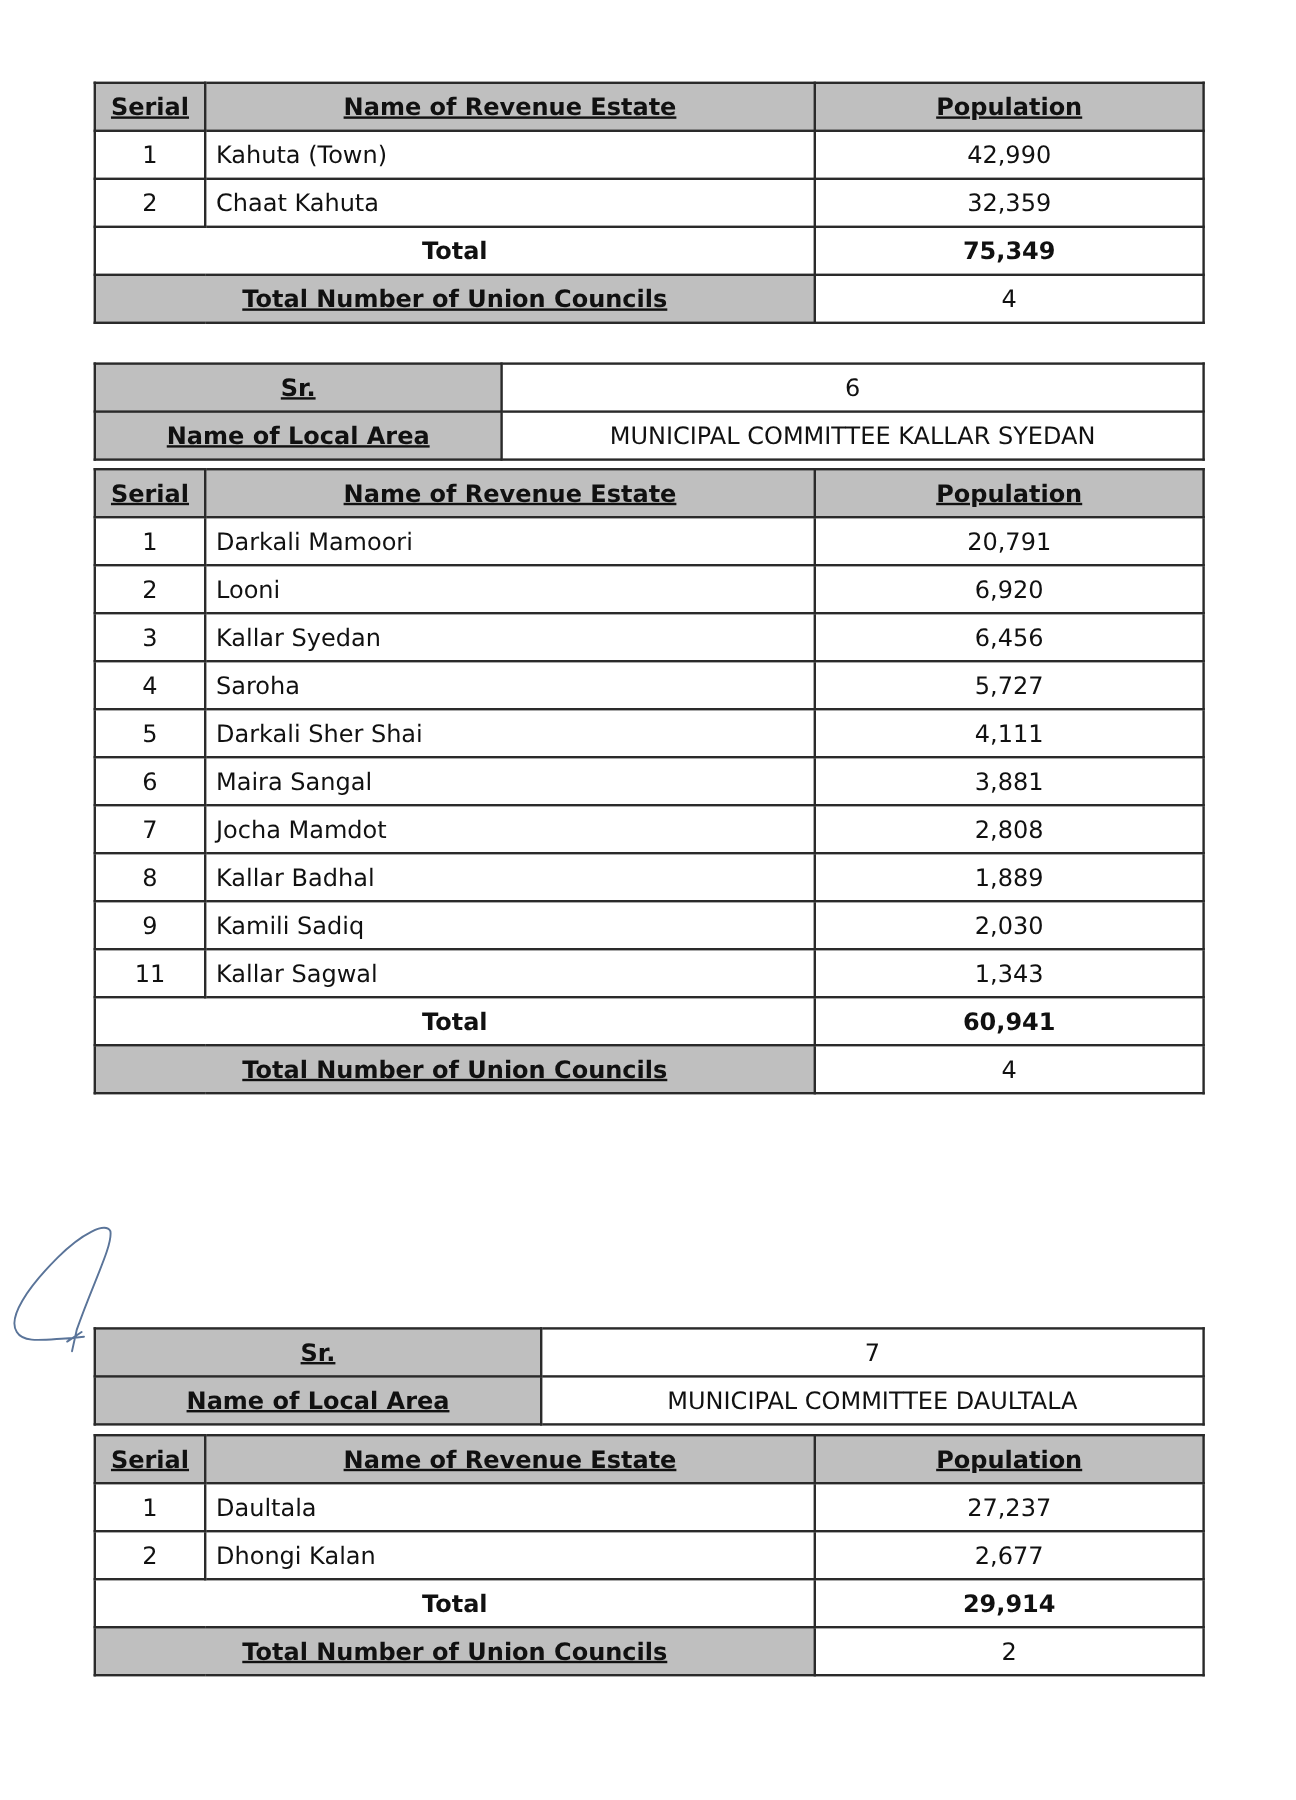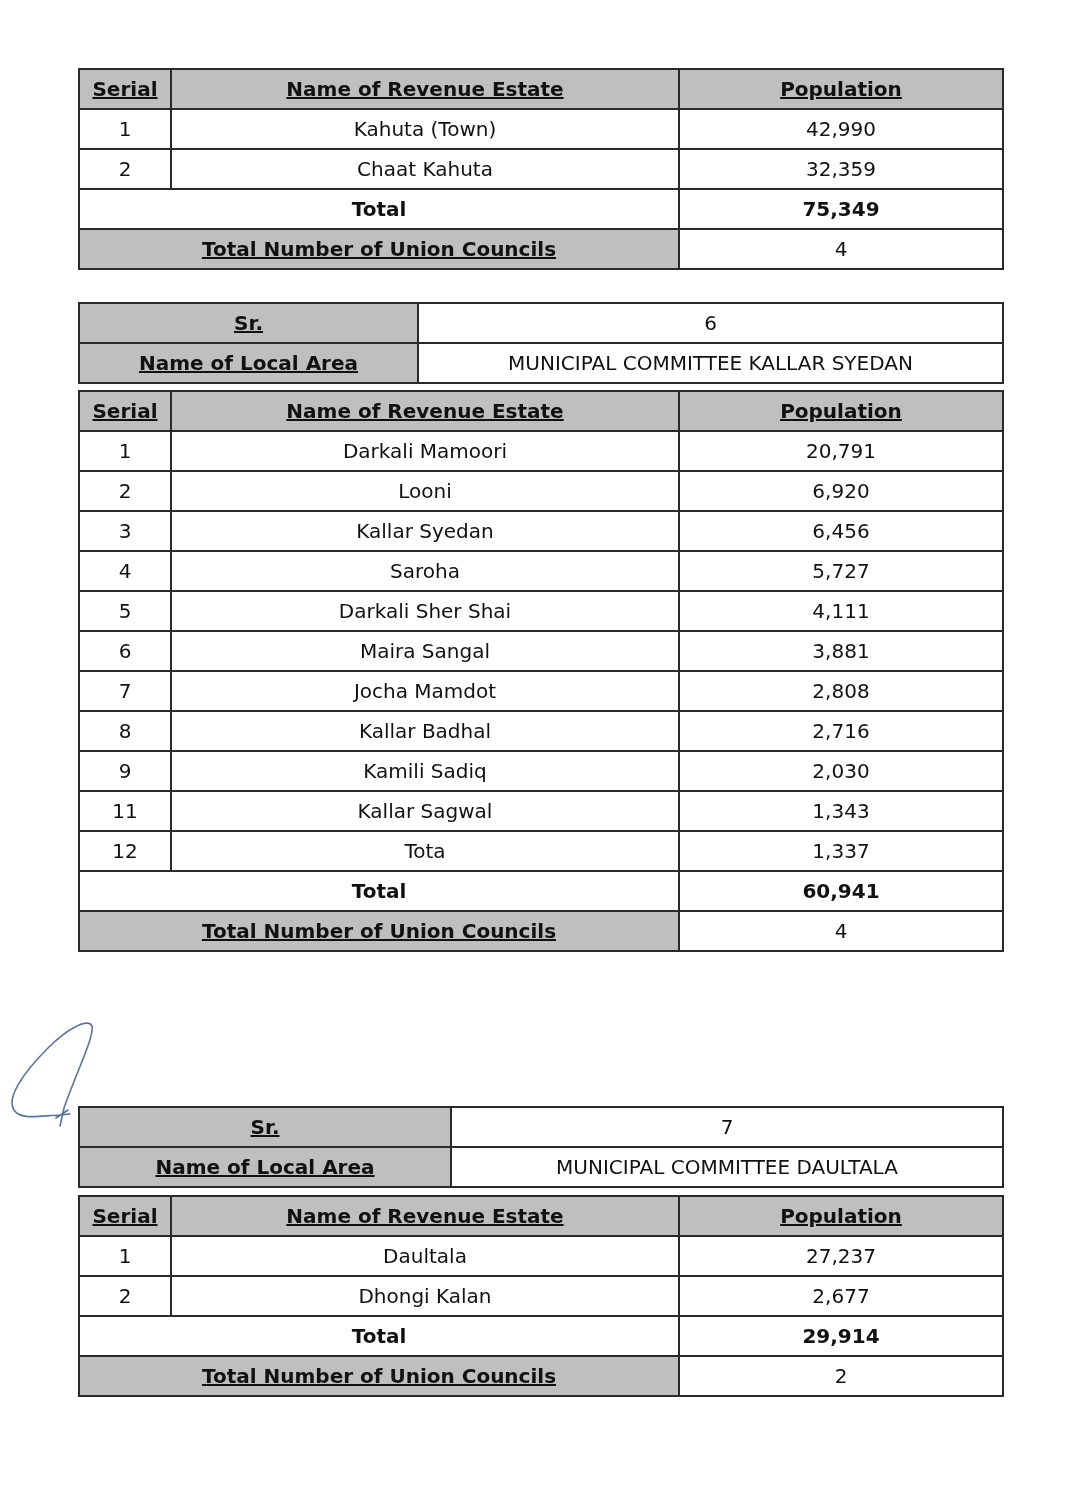--- a/index.html
+++ b/index.html
@@ -2,21 +2,21 @@
 <html><head>
 <meta charset="utf-8">
 <style>
   html, body { margin: 0; padding: 0; background: #ffffff; }
   body { width: 1080px; height: 1500px; position: relative; font-family: "DejaVu Sans", sans-serif; color: #111; overflow: hidden; }
   .tbl { position: absolute; left: 78px; width: 924px; border-collapse: collapse; table-layout: fixed; font-size: 20px; }
   .tbl td { border: 2px solid #2a2a2a; height: 40px; padding: 0 8px; box-sizing: border-box; }
   .gray { background: #bfbfbf; text-decoration: underline; }
   .b { font-weight: bold; }
   .c { text-align: center; }
-  .l { text-align: center; }
+  .l { text-align: left; }
   .signature { position: absolute; left: 8px; top: 1018px; width: 100px; height: 115px; }
 </style>
 </head>
 <body>
 
 <table class="tbl" style="top:68px;">
   <colgroup>
       <col style="width:92px">
       <col style="width:508px">
       <col style="width:324px">
@@ -108,36 +108,31 @@
         <td class="c">3,881</td>
       </tr>
   <tr>
         <td class="c">7</td>
         <td class="l">Jocha Mamdot</td>
         <td class="c">2,808</td>
       </tr>
   <tr>
         <td class="c">8</td>
         <td class="l">Kallar Badhal</td>
-        <td class="c">2,716</td>
+        <td class="c">1,889</td>
       </tr>
   <tr>
         <td class="c">9</td>
         <td class="l">Kamili Sadiq</td>
         <td class="c">2,030</td>
       </tr>
   <tr>
         <td class="c">11</td>
         <td class="l">Kallar Sagwal</td>
         <td class="c">1,343</td>
-      </tr>
-  <tr>
-        <td class="c">12</td>
-        <td class="l">Tota</td>
-        <td class="c">1,337</td>
       </tr>
   <tr>
     <td colspan="2" class="b c">Total</td>
     <td class="b c">60,941</td>
   </tr>
   <tr>
     <td colspan="2" class="gray b c">Total Number of Union Councils</td>
     <td class="c">4</td>
   </tr>
 </tbody>

